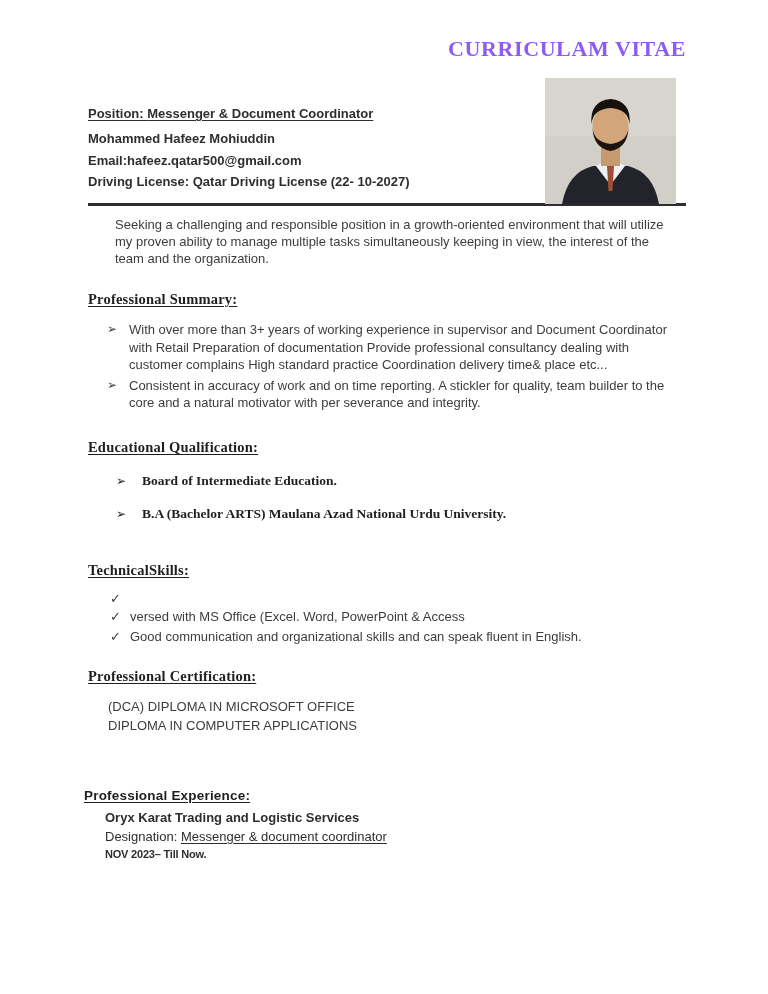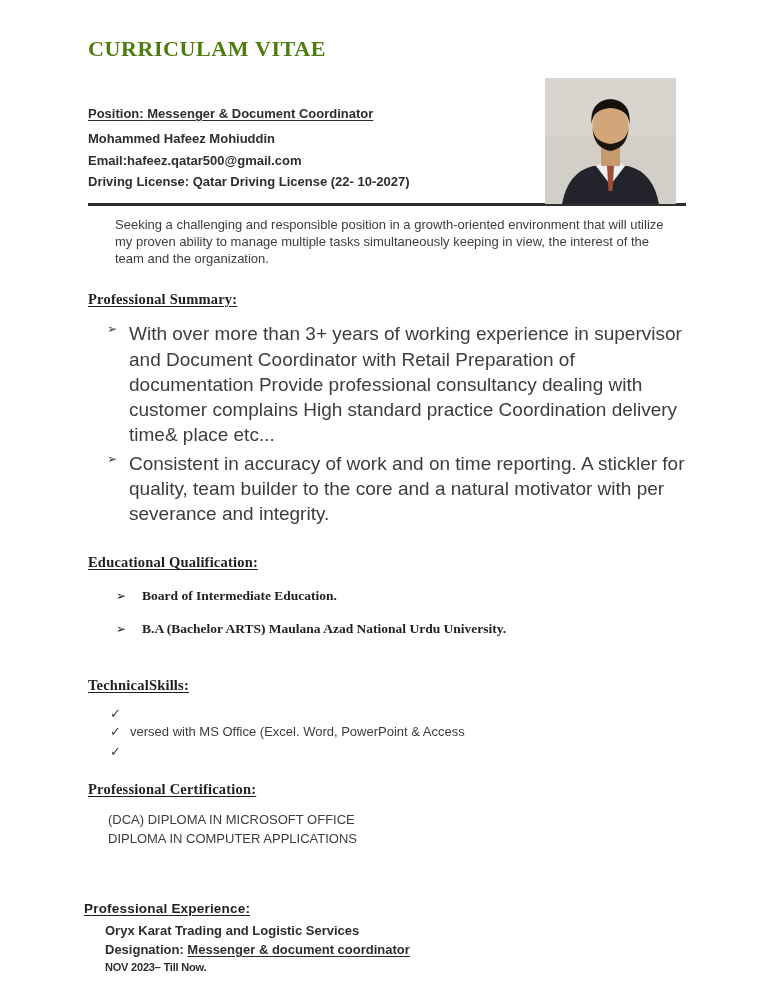--- a/index.html
+++ b/index.html
@@ -9,25 +9,25 @@
     height: 994px;
     margin: 0 auto;
     background: #ffffff;
     position: relative;
     font-family: "Liberation Sans", sans-serif;
     color: #3a3a3a;
     padding: 28px 82px 0 88px;
     overflow: hidden;
   }
   .doc-title {
-    text-align: left;
+    text-align: right;
     font-family: "Liberation Serif", serif;
     font-weight: bold;
     font-size: 22px;
-    color: #4d7c0f;
+    color: #8b5cf6;
     letter-spacing: 0.6px;
     margin-top: 8px;
   }
   .photo-box {
     position: absolute;
     top: 78px;
     right: 92px;
     width: 131px;
     height: 126px;
     background: #cfccc6;
@@ -74,21 +74,21 @@
   .arrow-item { display: flex; margin-bottom: 4px; }
   .arrow-item .bullet {
     width: 22px;
     flex: 0 0 22px;
     margin-left: 19px;
     font-size: 12px;
     color: #3d3d3d;
     padding-top: 1px;
   }
   .arrow-item .btext {
-    font-size: 19px;
+    font-size: 13px;
     line-height: 1.32;
     color: #3d3d3d;
     max-width: 560px;
   }
   .edu-heading { margin-top: 28px; }
   .edu-item { display: flex; margin-top: 17px; }
   .edu-item .bullet {
     width: 26px;
     flex: 0 0 26px;
     margin-left: 28px;
@@ -111,21 +111,21 @@
     margin-left: 22px;
     font-size: 13px;
     color: #3d3d3d;
   }
   .check-item .btext { font-size: 13px; line-height: 1.3; color: #3d3d3d; }
   .cert-heading { margin-top: 22px; }
   .cert-lines { margin-top: 13px; padding-left: 20px; font-size: 13px; line-height: 1.45; color: #3d3d3d; }
   .exp-heading { margin-top: 52px; margin-left: -4px; }
   .exp-block { margin-top: 7px; padding-left: 17px; }
   .exp-company { font-size: 13px; font-weight: bold; color: #2e2e2e; margin-bottom: 4px; }
-  .exp-designation { font-size: 13px; font-weight: bold; color: #2e2e2e; margin-bottom: 4px; }
+  .exp-designation { font-size: 13px; font-weight: normal; color: #2e2e2e; margin-bottom: 4px; }
   .exp-designation .underlined { text-decoration: underline; text-underline-offset: 2px; }
   .exp-period {
     font-size: 11px;
     font-weight: bold;
     color: #2e2e2e;
     letter-spacing: -0.2px;
   }
 </style>
 </head>
 <body>
@@ -194,20 +194,21 @@
     <div class="check-list">
       <div class="check-item">
         <span class="bullet">✓</span>
       </div>
       <div class="check-item">
         <span class="bullet">✓</span>
         <span class="btext">versed with MS Office (Excel. Word, PowerPoint &amp; Access</span>
       </div>
       <div class="check-item">
         <span class="bullet">✓</span>
+        <span class="btext">Good communication and organizational skills and can speak fluent in English.</span>
       </div>
     </div>
   </div>
 
   <div>
     <div class="section-heading cert-heading">Professional Certification:</div>
     <div class="cert-lines">
       <div>(DCA) DIPLOMA IN MICROSOFT OFFICE</div>
       <div>DIPLOMA IN COMPUTER APPLICATIONS</div>
     </div>

